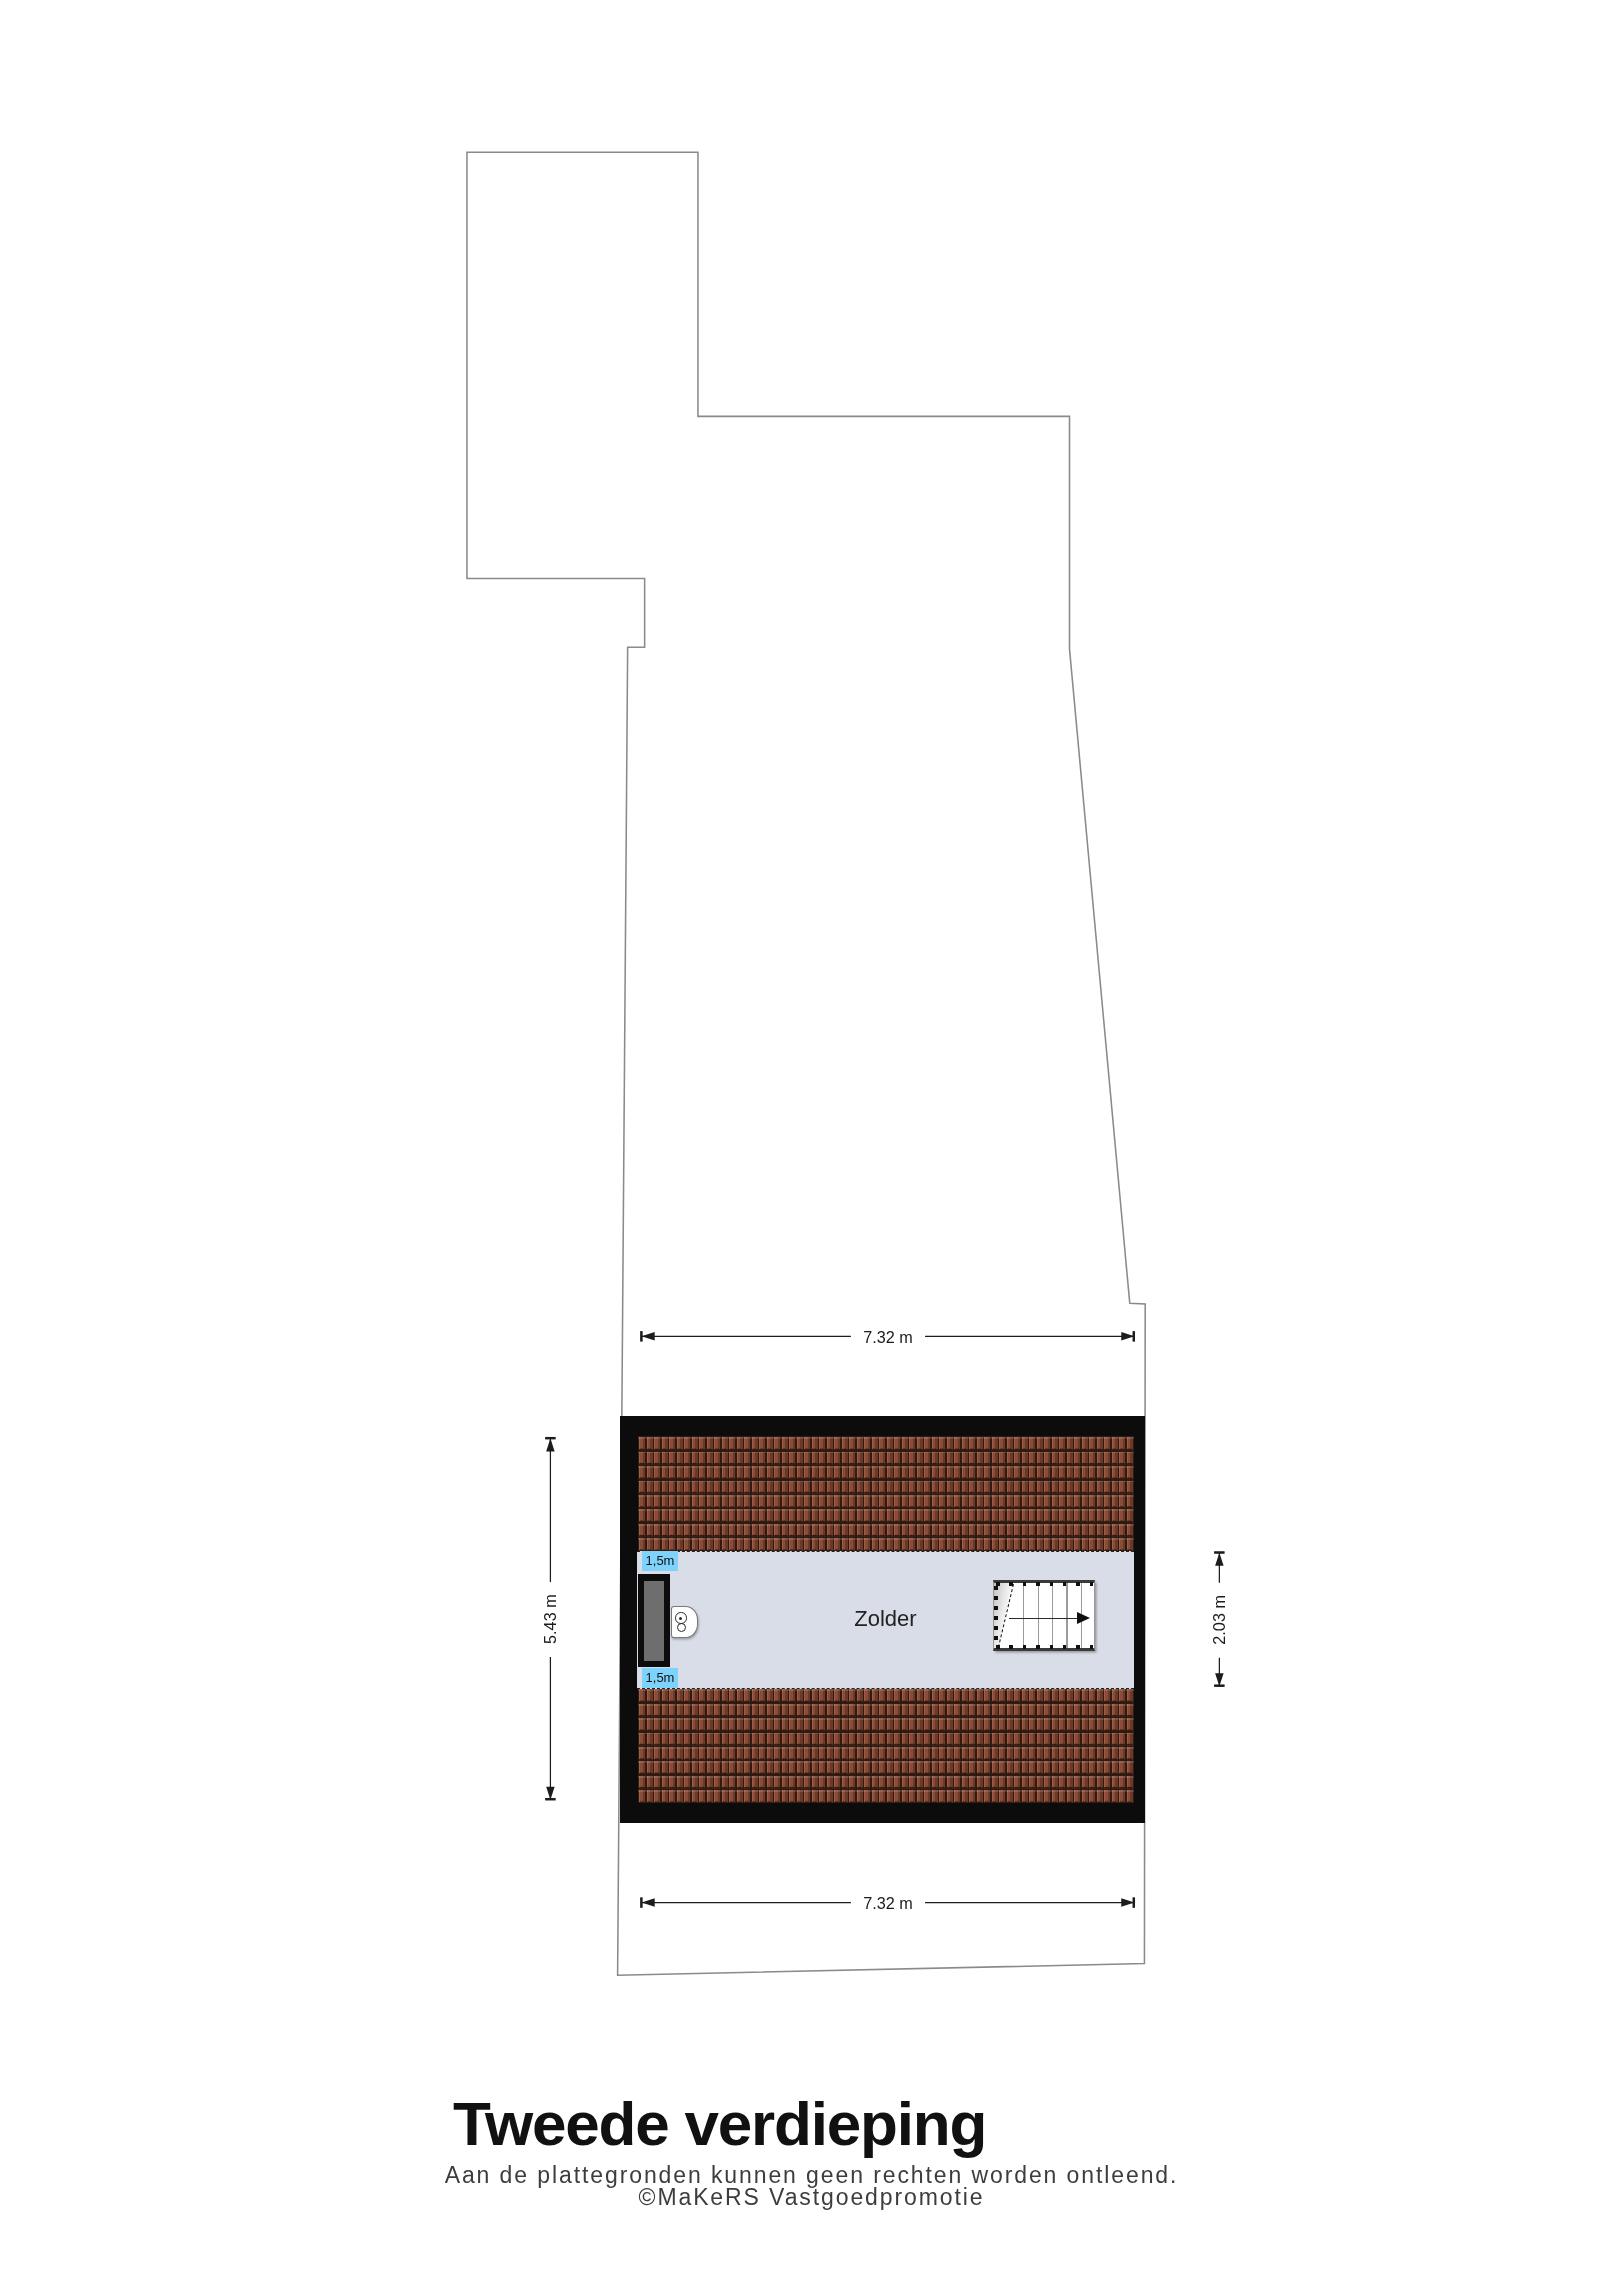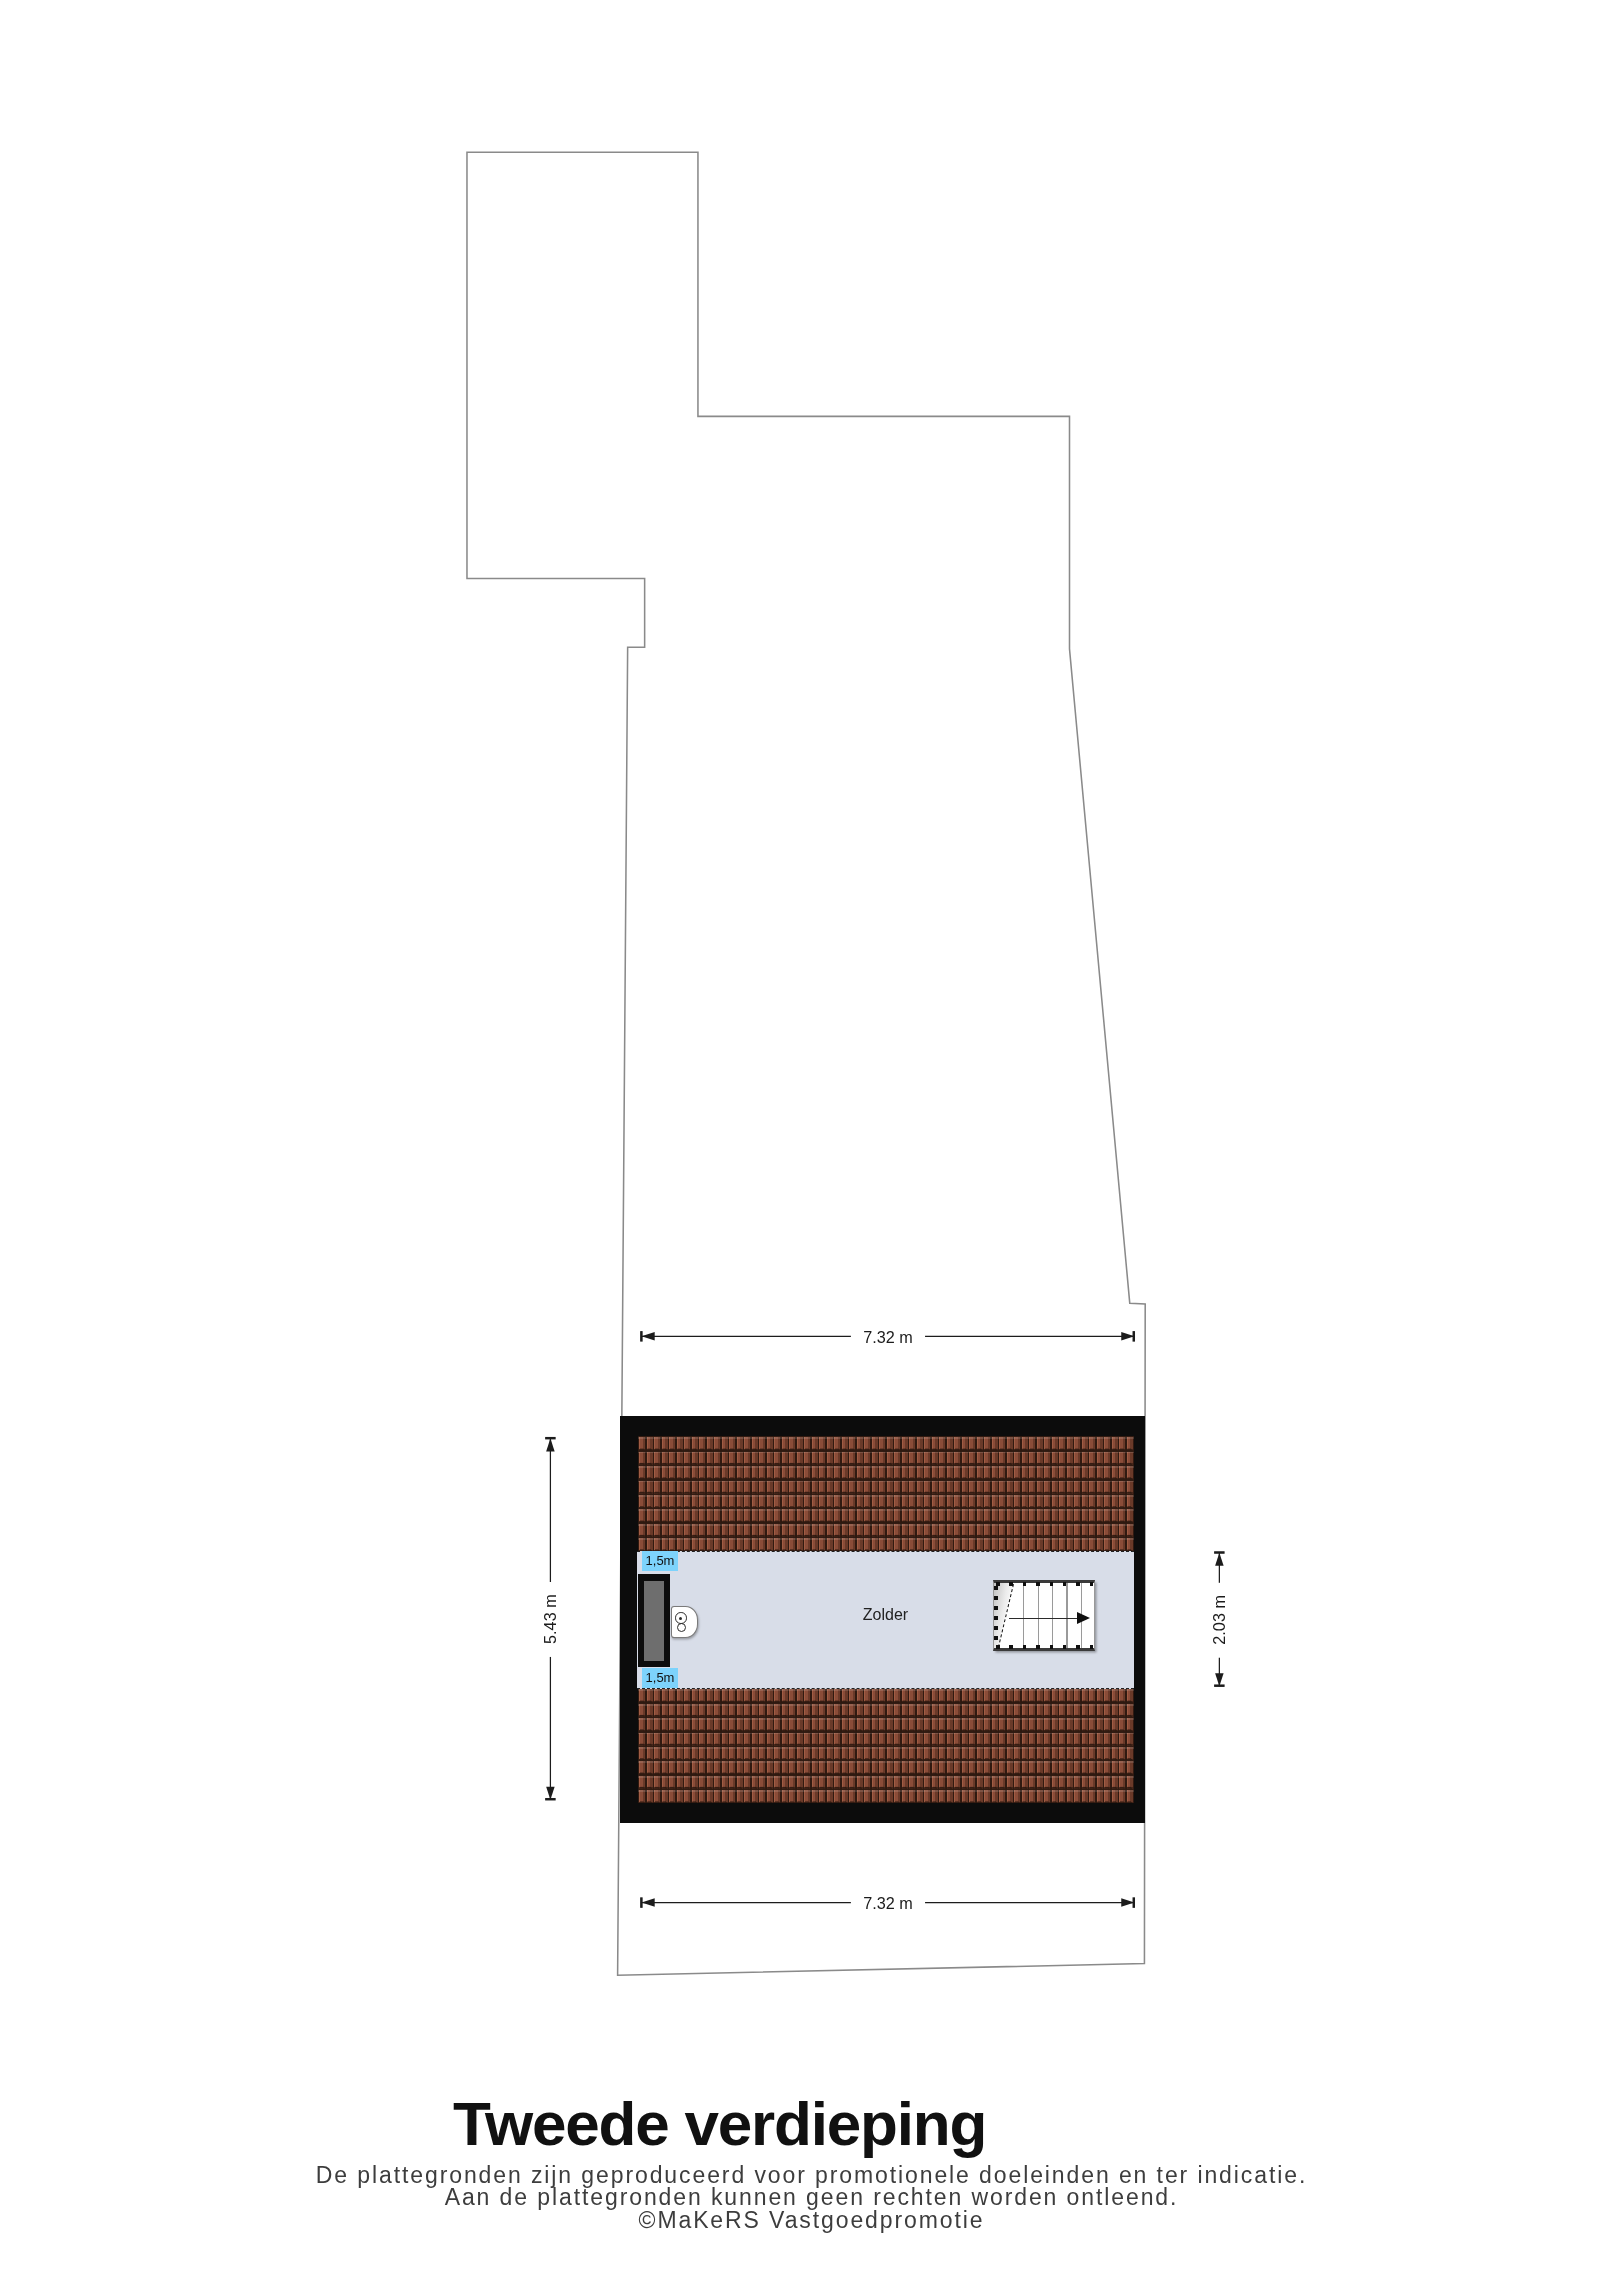--- a/index.html
+++ b/index.html
@@ -26,21 +26,21 @@
     background-size:7.5px 14.4px, auto, auto;
   }
   .tiles-top{left:638px;top:1436px;width:496px;height:115px;}
   .tiles-bottom{left:638px;top:1688px;width:496px;height:115px;}
   .floor{
     left:637px;top:1551px;width:497px;height:138px;
     background:var(--floor,#d8dde8);box-sizing:border-box;
     border-top:1.5px dashed rgba(12,12,12,.9);
     border-bottom:1.5px dashed rgba(12,12,12,.9);
   }
-  .room-label{left:793px;top:1606px;width:185px;text-align:center;font-size:16px;color:#222;}
+  .room-label{left:793px;top:1606px;width:185px;text-align:center;font-size:22px;color:#222;}
   .headroom-chip{
     left:642px;width:36px;height:20px;background:#7dd3fc;
     font-size:13px;color:#111;text-align:center;line-height:20px;
   }
   .headroom-top{top:1551px;}
   .headroom-bottom{top:1668px;}
   
   .window-frame{left:638px;top:1574px;width:32px;height:93px;background:var(--wall,#0c0c0c);}
   .window-glass{left:644px;top:1581px;width:20px;height:80px;background:var(--window-glass,#6e6e6e);}
   .boiler{
@@ -160,17 +160,16 @@
   <div class="ticks-left"></div>
 </div>
 
 <div class="abs room-label">Zolder</div>
 <div class="abs headroom-chip headroom-top">1,5m</div>
 <div class="abs headroom-chip headroom-bottom">1,5m</div>
 
 <div class="abs floor-title">Tweede verdieping</div>
 
 <div class="abs disclaimer">
-  <div>De plattegronden zijn geproduceerd voor promotionele doeleinden en ter indicatie.</div>
   <div>Aan de plattegronden kunnen geen rechten worden ontleend.</div>
   <div>©MaKeRS Vastgoedpromotie</div>
 </div>
 
 
 </body></html>

